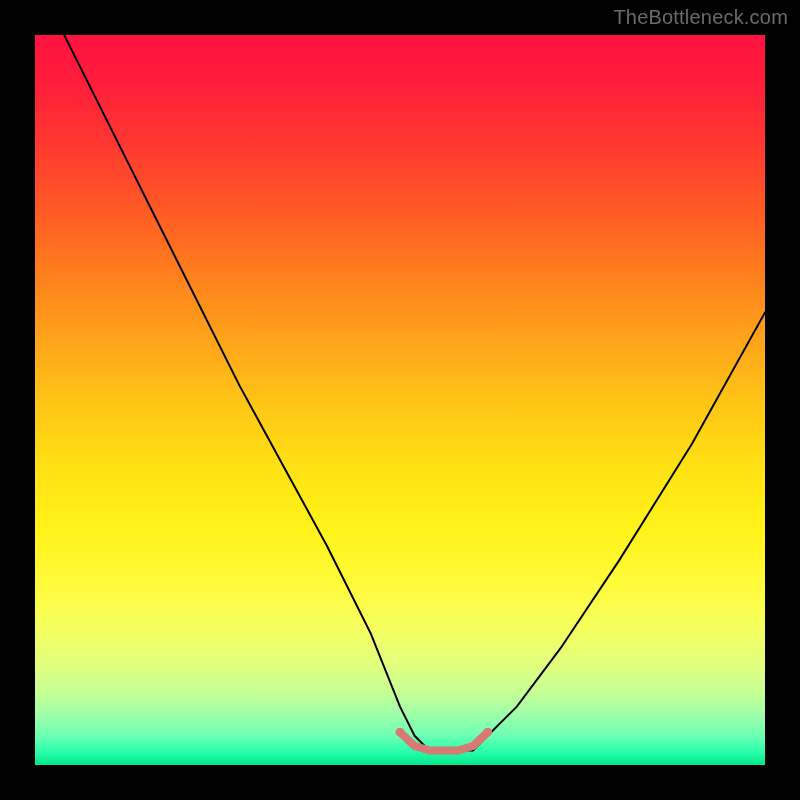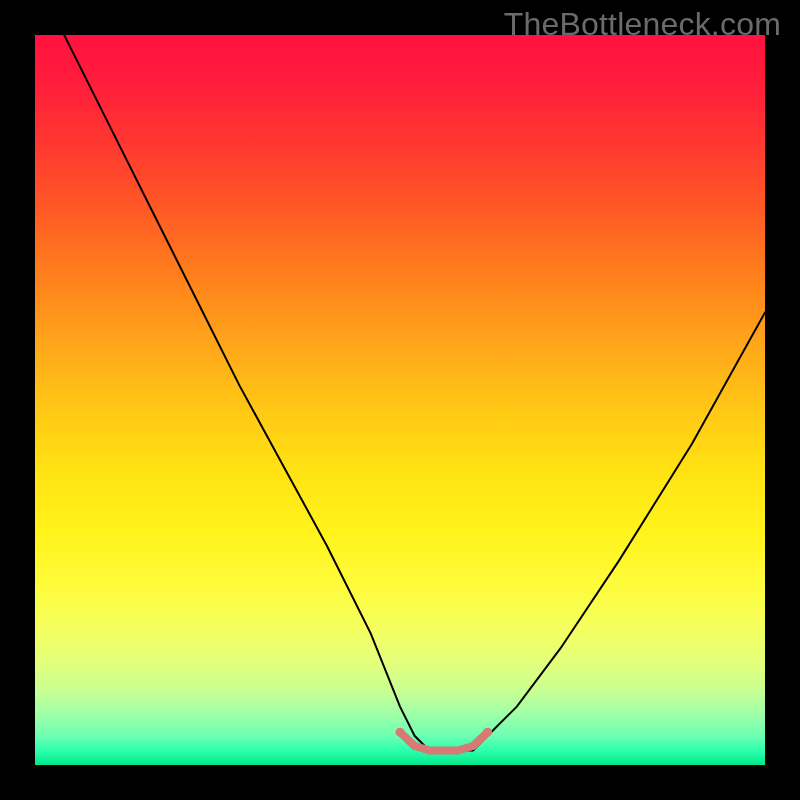--- a/index.html
+++ b/index.html
@@ -11,23 +11,23 @@
     font-family: Arial, Helvetica, sans-serif;
   }
   .chart-container {
     position: relative;
     width: 800px;
     height: 800px;
   }
   .watermark {
     position: absolute;
     top: 6px;
-    right: 19px;
+    right: 12px;
     color: #6b6b6b;
-    font-size: 32px;
+    font-size: 20px;
     font-weight: 400;
     letter-spacing: 0.2px;
     z-index: 10;
     pointer-events: none;
   }
   .plot-area {
     position: absolute;
     left: 35px;
     top: 35px;
     width: 730px;

